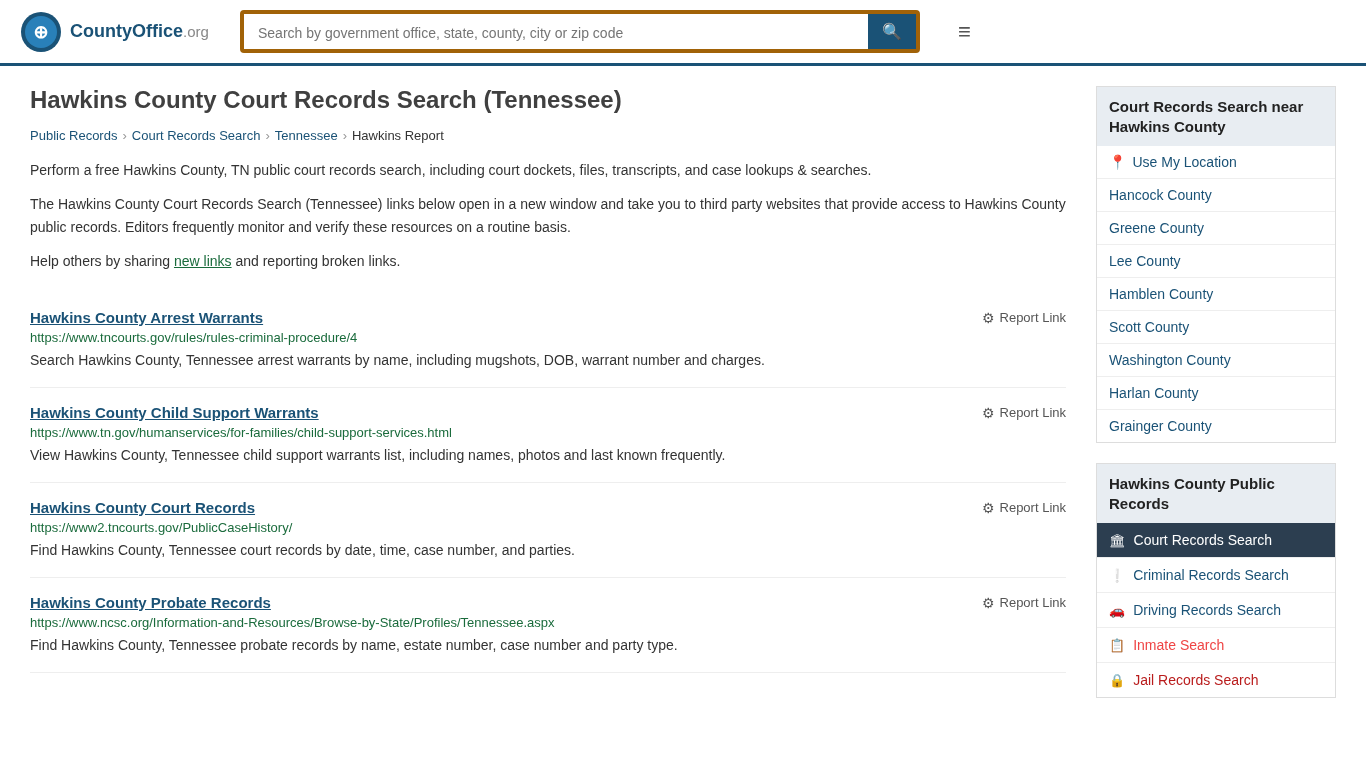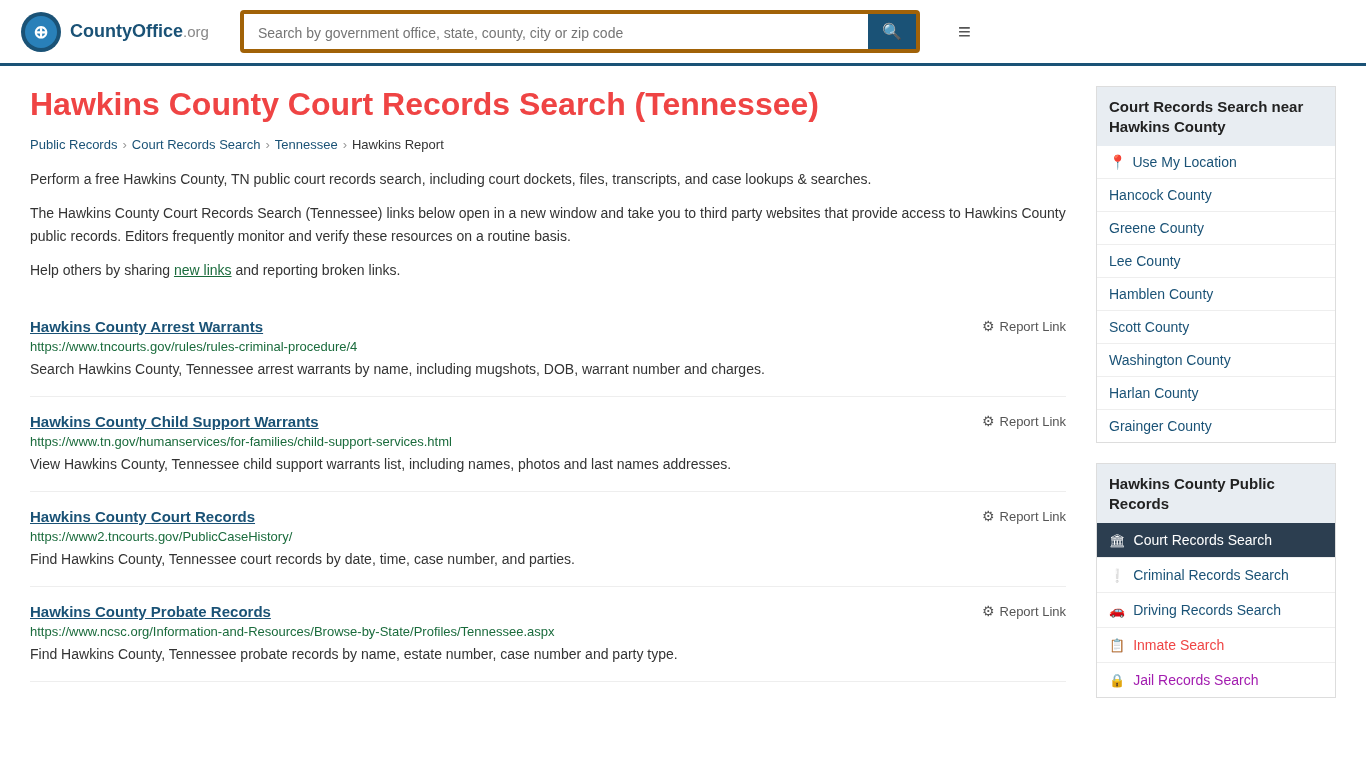--- a/index.html
+++ b/index.html
@@ -101,21 +101,21 @@
     .inline-link { color: #1a6b3c; text-decoration: underline; cursor: pointer; }
 
     
     .record-entry {
       border-bottom: 1px solid #eee;
       padding: 16px 0;
     }
     .record-header {
       display: flex;
       justify-content: space-between;
-      align-items: center;
+      align-items: flex-end;
       margin-bottom: 4px;
     }
     .record-title {
       font-size: 15px;
       font-weight: bold;
       color: #1a5276;
       text-decoration: underline;
       cursor: pointer;
     }
     .report-link {
@@ -223,21 +223,21 @@
     <input id="search-input" type="text" style="flex: 1 1 0%; border: none; padding: 8px 14px; font-size: 14px; outline: none; color: rgb(102, 102, 102);" placeholder="Search by government office, state, county, city or zip code">
     <button id="search-button" style="background:#1a5276;border:none;padding:8px 14px;cursor:pointer;color:#fff;font-size:16px;">🔍</button>
   </div>
   <div id="menu-icon" style="margin-left:10px;font-size:22px;color:#555;cursor:pointer;">≡</div>
 </div>
 
 <div id="main-layout">
 
   <div id="main-content">
 
-    <h1 id="page-title" style="font-size:32px;font-weight:bold;color:#ef4444;margin-bottom:14px;">Hawkins County Court Records Search (Tennessee)</h1>
+    <h1 id="page-title" style="font-size:24px;font-weight:bold;color:#404040;margin-bottom:14px;">Hawkins County Court Records Search (Tennessee)</h1>
 
     <div id="breadcrumb" style="font-size:13px;color:#666;margin-bottom:16px;display:flex;align-items:flex-start;gap:5px;flex-wrap:wrap;">
       <a class="breadcrumb-link">Public Records</a>
       <span class="breadcrumb-sep">›</span>
       <a class="breadcrumb-link">Court Records Search</a>
       <span class="breadcrumb-sep">›</span>
       <a class="breadcrumb-link">Tennessee</a>
       <span class="breadcrumb-sep">›</span>
       <span class="breadcrumb-current">Hawkins Report</span>
     </div>
@@ -266,21 +266,21 @@
 
       <div class="record-entry">
         <div class="record-header">
           <a class="record-title">Hawkins County Child Support Warrants</a>
           <div class="report-link">
             <span class="report-icon">⚙</span>
             <span>Report Link</span>
           </div>
         </div>
         <div class="record-url">https://www.tn.gov/humanservices/for-families/child-support-services.html</div>
-        <div class="record-desc">View Hawkins County, Tennessee child support warrants list, including names, photos and last names addresses.</div>
+        <div class="record-desc">View Hawkins County, Tennessee child support warrants list, including names, photos and last known frequently.</div>
       </div>
 
       <div class="record-entry">
         <div class="record-header">
           <a class="record-title">Hawkins County Court Records</a>
           <div class="report-link">
             <span class="report-icon">⚙</span>
             <span>Report Link</span>
           </div>
         </div>
@@ -339,18 +339,18 @@
       <div class="sidebar-record-item">
         <span class="sidebar-icon">🚗</span>
         <a style="color:#1a5276;text-decoration:none;">Driving Records Search</a>
       </div>
       <div class="sidebar-record-item">
         <span class="sidebar-icon">📋</span>
         <a style="color:#ef4444;text-decoration:none;">Inmate Search</a>
       </div>
       <div class="sidebar-record-item">
         <span class="sidebar-icon">🔒</span>
-        <a style="color:#a21caf;text-decoration:none;">Jail Records Search</a>
+        <a style="color:#b91c1c;text-decoration:none;">Jail Records Search</a>
       </div>
     </div>
 
   </div>
 </div>
 
 </body></html>

